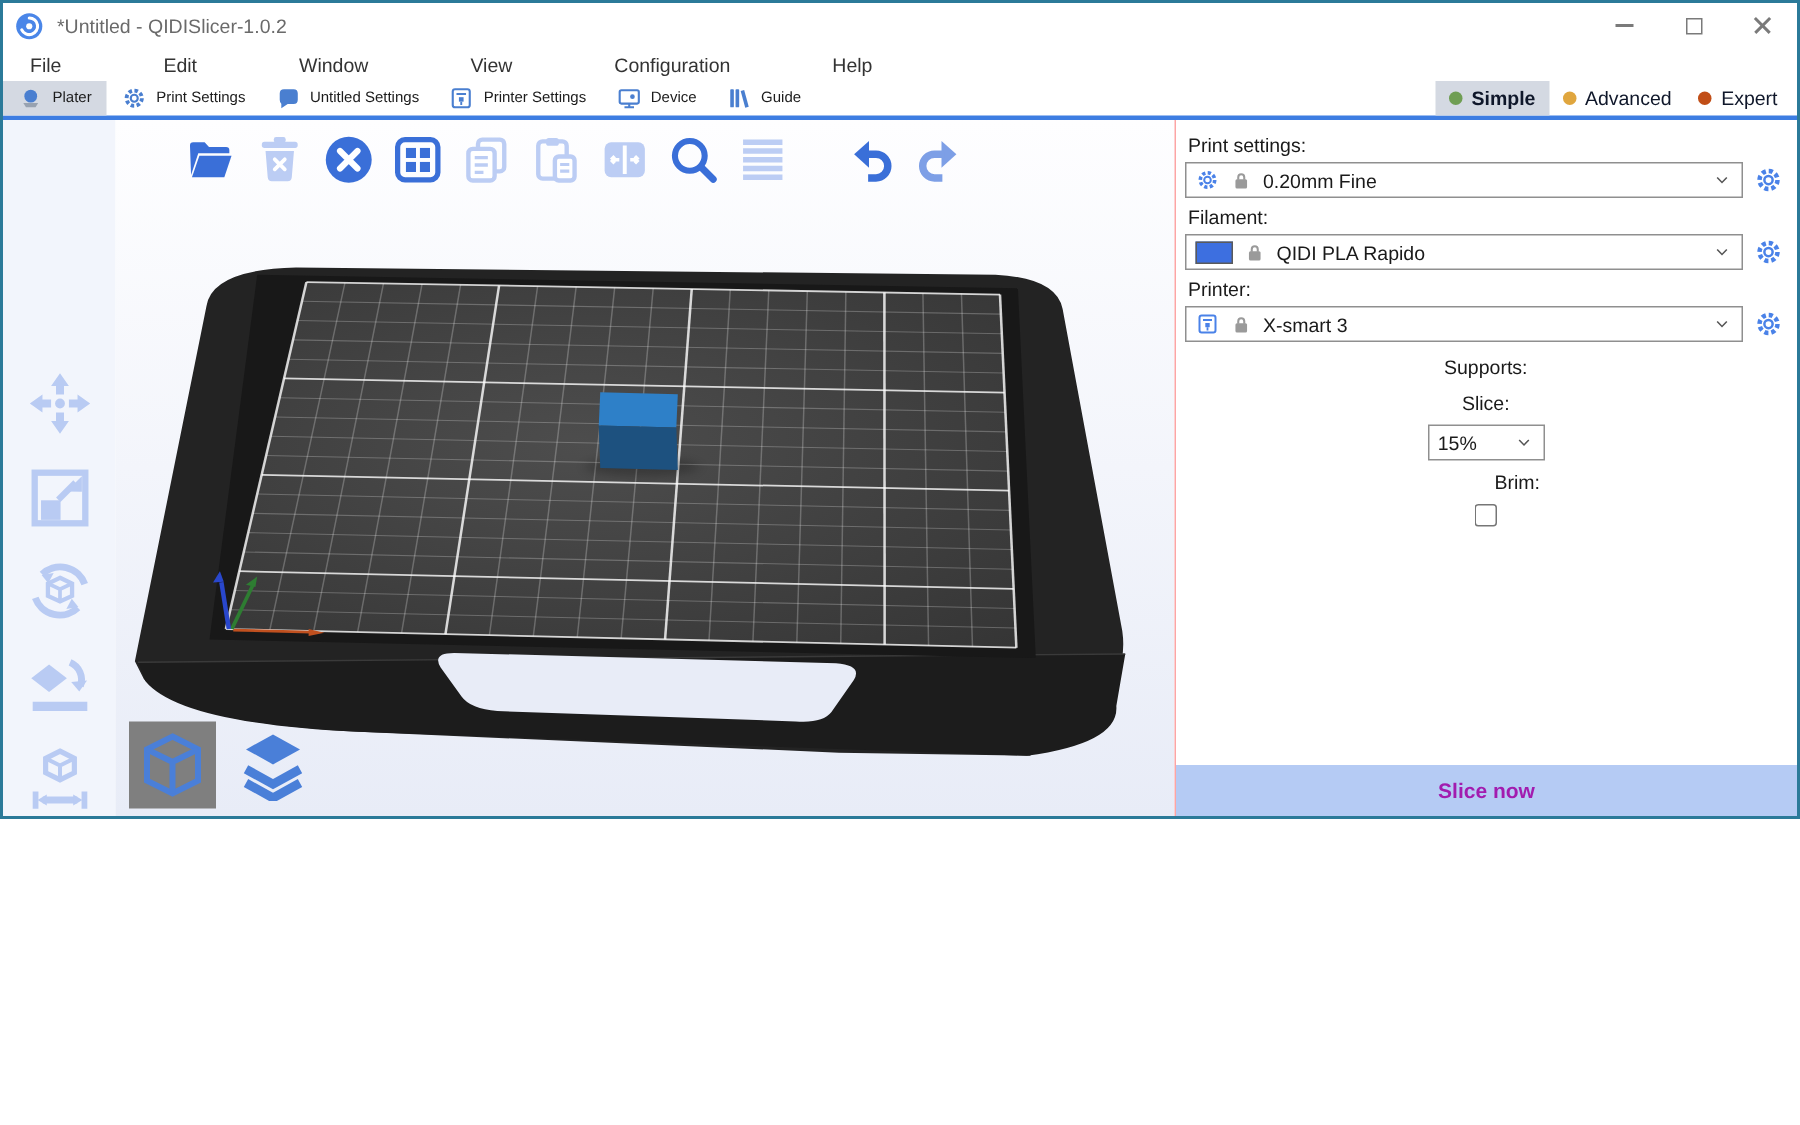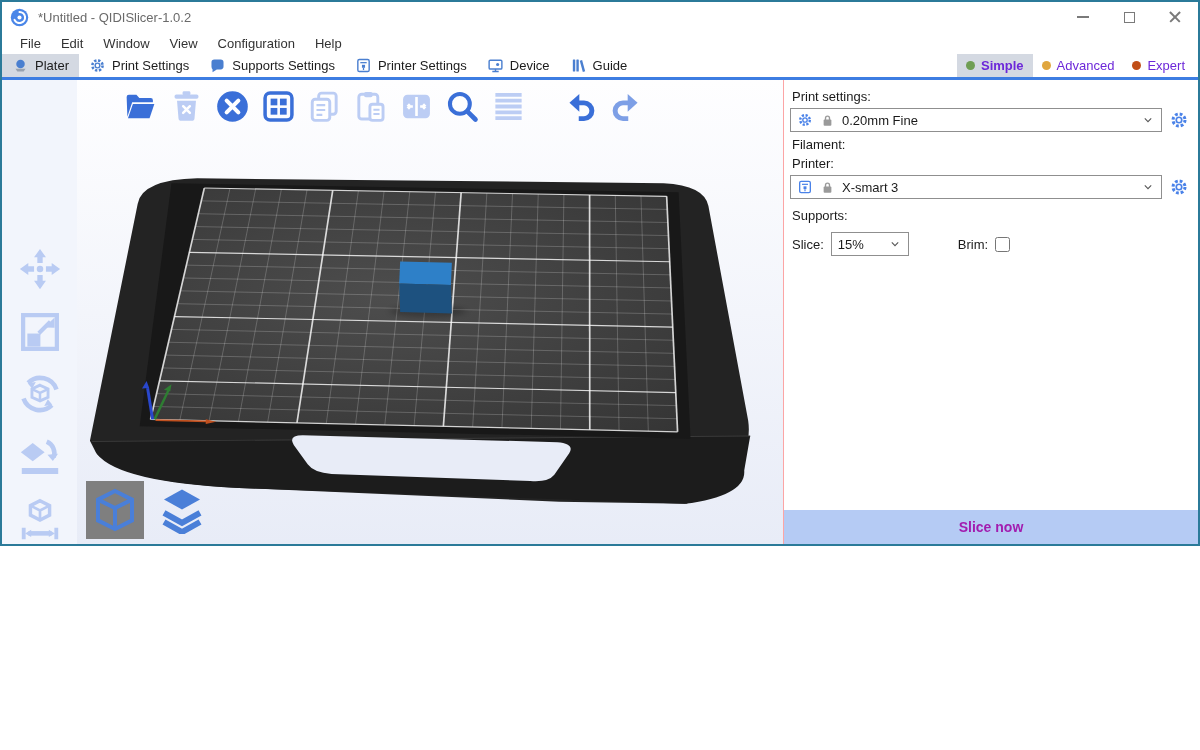--- a/index.html
+++ b/index.html
@@ -11,30 +11,30 @@
   .appicon { width:19px; height:19px; flex:none; }
   .title { font-size:13px; color:#6a6a6a; margin-left:9px; }
   .winbtns { margin-left:auto; display:flex; height:100%; }
   .winbtn { width:46px; height:100%; display:flex; align-items:center; justify-content:center; background:none; border:none; cursor:default; position:relative; }
   .g-min { width:12px; height:2px; background:#7a7a7a; }
   .g-max { width:11px; height:11px; border:1.5px solid #7a7a7a; }
   .g-x1,.g-x2 { position:absolute; width:14px; height:1.6px; background:#7a7a7a; left:16px; top:14px; }
   .g-x1 { transform:rotate(45deg);} .g-x2 { transform:rotate(-45deg);}
 
   
-  .menubar { height:22px; display:flex; align-items:center; padding-left:8px; font-size:13px; color:#333; background:#fff; flex:none; }
+  .menubar { height:22px; display:flex; align-items:center; padding-left:8px; font-size:13px; color:#333; background:#fff; flex:none;gap:48px; }
   .menu-item { padding:0 10px; height:100%; display:flex; align-items:center; }
 
   
   .tabbar { height:26px; display:flex; align-items:stretch; background:#fff; border-bottom:3px solid #3d7de2; flex:none; }
-  .tab { display:flex; align-items:center; gap:6px; padding:0 10px; font-size:13px; color:#1c1c1c; }
+  .tab { display:flex; align-items:center; gap:6px; padding:0 10px; font-size:10px; color:#1c1c1c; }
   .tab .ic { width:17px; height:17px; color:#4a7fd0; flex:none; }
   .tab.active { background:#d4d9e2; }
   .modes { margin-left:auto; display:flex; align-items:stretch; margin-right:4px; }
-  .mode { display:flex; align-items:center; gap:6px; padding:0 9px; font-size:13px; color:#6d28d9; }
+  .mode { display:flex; align-items:center; gap:6px; padding:0 9px; font-size:13px; color:#0f172a; }
   .mode.active { background:#d4d9e2; font-weight:bold; }
   .dot { width:9px; height:9px; border-radius:50%; flex:none; }
 
   
   .main { flex:1; display:flex; min-height:0; position:relative; }
   .gizmobar { width:75px; background:#f2f5fc; flex:none; display:flex; flex-direction:column; align-items:center; padding-top:164px; gap:12px; }
   .gizmo { width:56px; height:56px; background:none; border:none; padding:0; color:#b9cbf3; display:flex; align-items:center; justify-content:center; }
   .gizmo .ic { width:46px; height:46px; }
 
   .viewport { flex:1; position:relative; background:linear-gradient(#fefeff,#e8ecf7); min-width:0; }
@@ -55,21 +55,21 @@
   .rightpanel { width:415px; flex:none; background:#fff; border-left:1px solid #fca5a5; padding:6px 9px 0 6px; position:relative; font-size:13px; color:#1a1a1a; }
   .plabel { margin:3px 0 4px 2px; }
   .combo-row { display:flex; align-items:center; gap:7px; margin-bottom:5px; }
   .combo { flex:1; height:24px; border:1px solid #8f8f8f; background:#fff; display:flex; align-items:center; padding:0 6px; gap:7px; min-width:0; }
   .combo .cic { width:16px; height:16px; color:#4a82e8; flex:none; }
   .combo .lock { color:#9a9a9a; width:15px; height:15px; }
   .cval { flex:1; white-space:nowrap; overflow:hidden; }
   .chev { width:14px; height:14px; color:#555; flex:none; }
   .gearbtn { width:20px; height:20px; color:#4a82e8; flex:none; }
   .swatch { width:25px; height:15px; border:1px solid #5a5a5a; flex:none; }
-  .row { display:flex; align-items:center; gap:7px; margin:9px 0 0 2px; }
+  .row { display:flex; align-items:center; gap:7px; margin:9px 0 0 2px;flex-direction:column; }
   .combo.small { flex:none; width:78px; }
   .brimlabel { margin-left:42px; }
   .brimbox { width:15px; height:15px; }
   .slicebtn { position:absolute; left:0; right:0; bottom:0; height:34px; background:#b5cbf4; border:none; font-family:inherit; font-weight:bold; font-size:14px; color:#a21caf; }
 
   .cursor { position:absolute; left:1014px; top:691px; z-index:40; pointer-events:none; }
   .hidden-defs { position:absolute; width:0; height:0; overflow:hidden; }
 </style>
 </head>
 <body>
@@ -251,21 +251,21 @@
         <div class="tab">
           <svg class="ic">
             <use href="#i-gear" xlink:href="#i-gear"></use>
           </svg>
           <span>Print Settings</span>
         </div>
         <div class="tab">
           <svg class="ic">
             <use href="#i-filament" xlink:href="#i-filament"></use>
           </svg>
-          <span>Supports Settings</span>
+          <span>Untitled Settings</span>
         </div>
         <div class="tab">
           <svg class="ic">
             <use href="#i-printer" xlink:href="#i-printer"></use>
           </svg>
           <span>Printer Settings</span>
         </div>
         <div class="tab">
           <svg class="ic">
             <use href="#i-device" xlink:href="#i-device"></use>
@@ -484,20 +484,35 @@
           <svg class="chev">
               <use href="#i-chev"></use>
             </svg>
         </div>
         <svg class="gearbtn">
             <use href="#i-gear"></use>
           </svg>
       </div>
 
       <div class="plabel">Filament:</div>
+      <div class="combo-row">
+        <div class="combo">
+          <span class="swatch" style="background: rgb(61, 111, 224);"></span>
+          <svg class="cic lock">
+              <use href="#i-lock"></use>
+            </svg>
+          <span class="cval">QIDI PLA Rapido</span>
+          <svg class="chev">
+              <use href="#i-chev"></use>
+            </svg>
+        </div>
+        <svg class="gearbtn">
+            <use href="#i-gear"></use>
+          </svg>
+      </div>
 
       <div class="plabel">Printer:</div>
       <div class="combo-row">
         <div class="combo">
           <svg class="cic">
               <use href="#i-printer"></use>
             </svg>
           <svg class="cic lock">
               <use href="#i-lock"></use>
             </svg>

